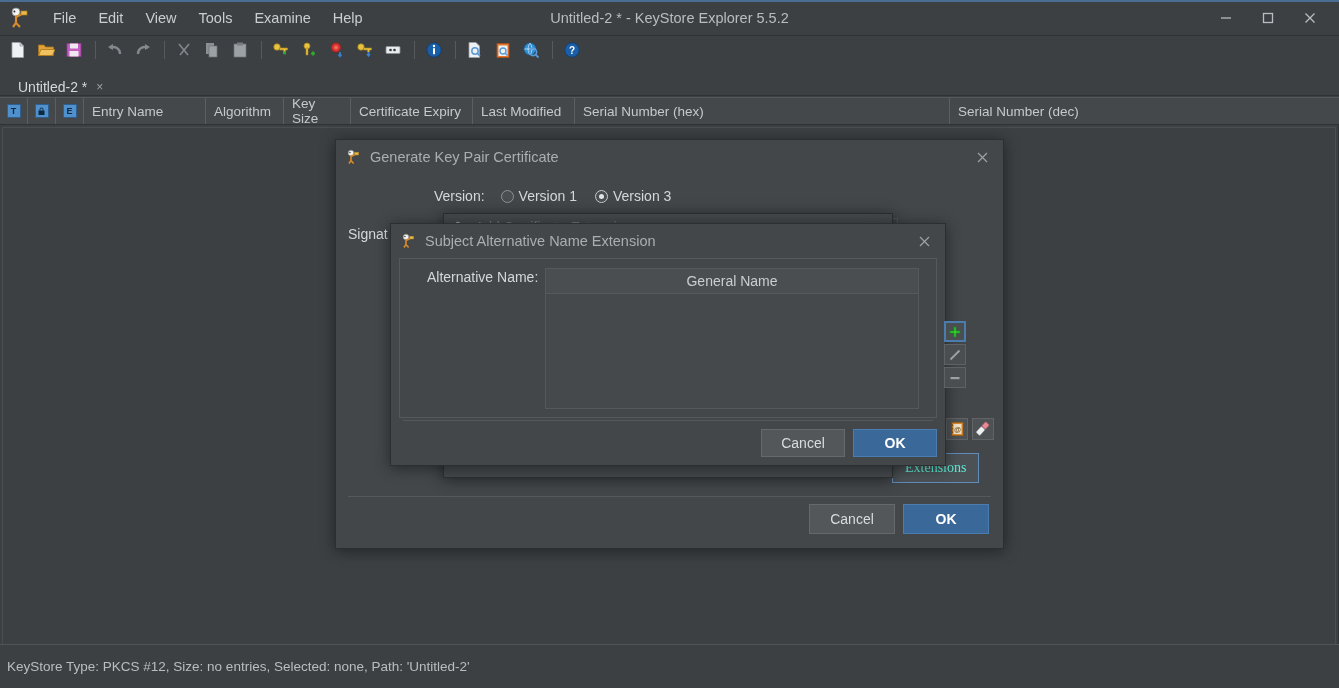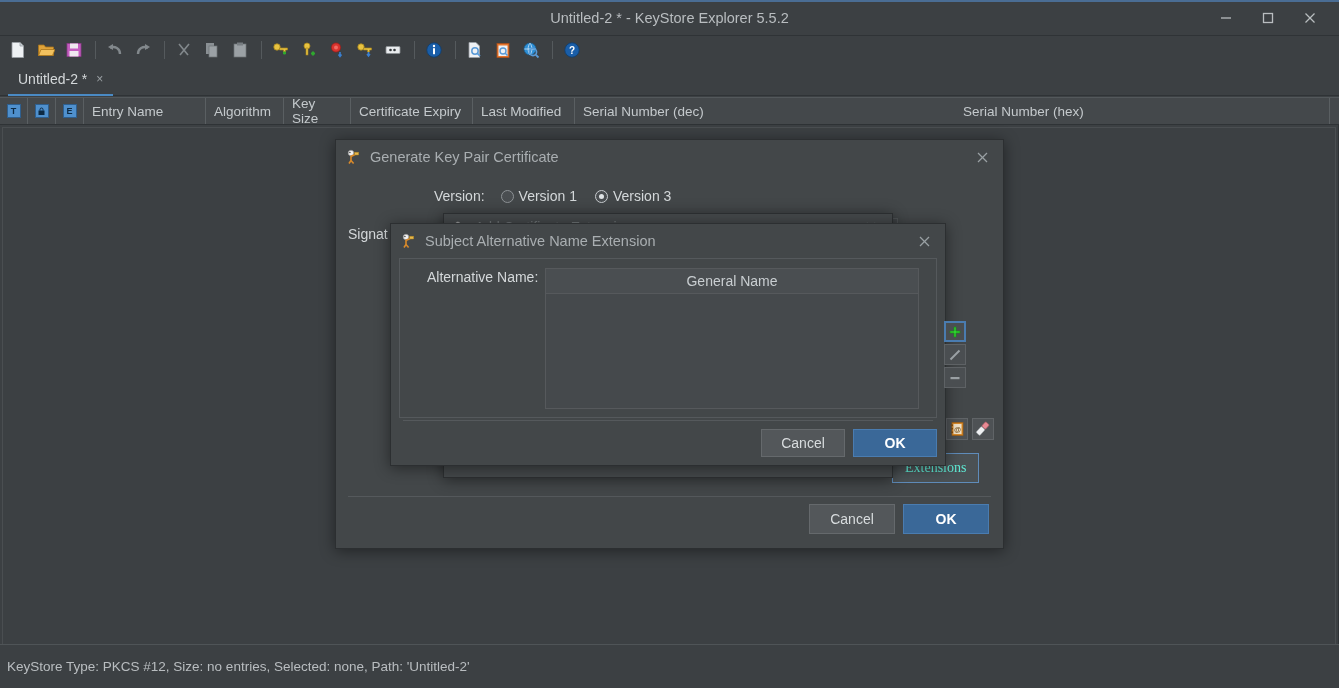--- a/index.html
+++ b/index.html
@@ -54,21 +54,21 @@
   }
   .tb-btn { width: 26px; height: 24px; display: flex; align-items: center; justify-content: center; margin-right: 2px; }
   .tb-sep { width: 1px; height: 18px; background: #555a5d; margin: 0 6px; }
 
   
   .tabstrip {
     position: absolute; left: 0; top: 64px; width: 1339px; height: 32px;
     background: #3c4043; border-bottom: 1px solid #2f3336;
   }
   .tab {
-    position: absolute; left: 8px; top: 0; height: 32px;
+    position: absolute; left: 8px; top: 8px; height: 32px;
     display: flex; align-items: center; padding: 0 10px;
     border-bottom: 2px solid #4a8ac4;
   }
   .tab-label { color: #d4d8da; font-size: 14px; }
   .tab-close { color: #9aa0a4; font-size: 12px; margin-left: 9px; }
 
   
   .tablehdr {
     position: absolute; left: 0; top: 97px; width: 1339px; height: 28px;
     background: #44484b; display: flex; align-items: stretch;
@@ -191,20 +191,38 @@
       </div>
       <div class="win-btn">
         <svg width="14" height="14" viewBox="0 0 14 14">
             <line x1="2.5" y1="2.5" x2="11.5" y2="11.5" stroke="#b9bdc0" stroke-width="1.3"></line>
             <line x1="11.5" y1="2.5" x2="2.5" y2="11.5" stroke="#b9bdc0" stroke-width="1.3"></line>
           </svg>
       </div>
     </div>
   </div>
 
+  <div class="menubar">
+    <div class="app-logo">
+      <svg width="26" height="26" viewBox="0 0 26 26">
+        <ellipse cx="10" cy="7" rx="4" ry="4" fill="#f2f2f2" stroke="#8a8a8a" stroke-width="0.8"></ellipse>
+        <circle cx="8.4" cy="6.4" r="1" fill="#333"></circle>
+        <path d="M10 11 L10 18 L7 22" stroke="#d98a2b" stroke-width="2.2" fill="none"></path>
+        <path d="M10 18 L14 22" stroke="#d98a2b" stroke-width="2.2" fill="none"></path>
+        <path d="M10 12 L16 9" stroke="#d98a2b" stroke-width="2" fill="none"></path>
+        <rect x="15" y="6" width="6" height="4" fill="#e8b84b" stroke="#a67c1d" stroke-width="0.7"></rect>
+      </svg>
+    </div>
+    <div class="menu-item">File</div>
+    <div class="menu-item">Edit</div>
+    <div class="menu-item">View</div>
+    <div class="menu-item">Tools</div>
+    <div class="menu-item">Examine</div>
+    <div class="menu-item">Help</div>
+  </div>
 
   <div class="toolbar">
     <div class="tb-btn">
       <svg width="18" height="18" viewBox="0 0 18 18">
           <path d="M3 1.5 h8 l3.5 3.5 v11.5 h-11.5 z" fill="#eef1f4" stroke="#9aa0a4" stroke-width="0.8"></path>
           <path d="M11 1.5 v3.5 h3.5" fill="#c7ced4" stroke="#9aa0a4" stroke-width="0.8"></path>
         </svg>
     </div>
     <div class="tb-btn">
       <svg width="18" height="18" viewBox="0 0 18 18">
@@ -349,22 +367,22 @@
       </span>
     </div>
     <div class="th icon-col" style="width:28px">
       <span class="ico-sq">E</span>
     </div>
     <div class="th" style="width:122px">Entry Name</div>
     <div class="th" style="width:78px">Algorithm</div>
     <div class="th" style="width:67px">Key Size</div>
     <div class="th" style="width:122px">Certificate Expiry</div>
     <div class="th" style="width:102px">Last Modified</div>
+    <div class="th" style="width:375px">Serial Number (hex)</div>
     <div class="th" style="width:380px;border-right:none">Serial Number (dec)</div>
-    <div class="th" style="width:375px">Serial Number (hex)</div>
   </div>
 
   <div class="tablebody">
     <div class="tb-inner"></div>
   </div>
 
   <div class="statusbar">
     <span>KeyStore Type: PKCS #12, Size: no entries, Selected: none, Path: 'Untitled-2'</span>
   </div>
 

